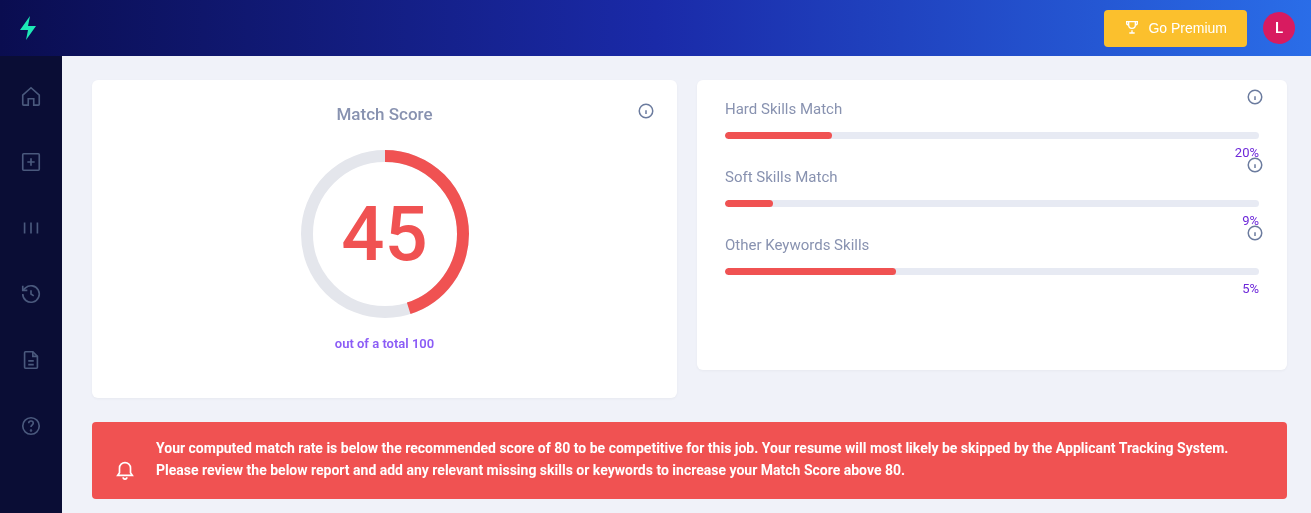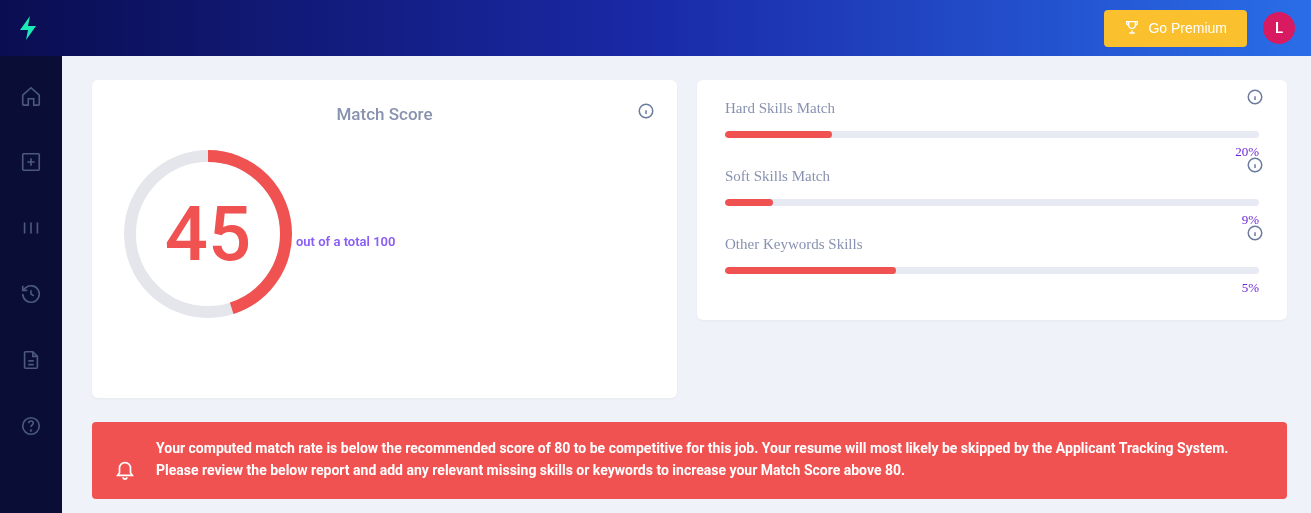--- a/index.html
+++ b/index.html
@@ -29,26 +29,26 @@
   }
   .sidebar .sb-item{width:24px; height:24px; display:flex; align-items:center; justify-content:center; cursor:pointer;}
   .sidebar svg{width:22px; height:22px; stroke:#4a597d; fill:none; stroke-width:1.8;}
   .content{flex:1; padding:24px 24px 16px 30px; display:flex; flex-direction:column; gap:24px; position:relative;}
   .cards-row{display:flex; gap:20px;}
   .card{
     background:#fff; border-radius:6px; box-shadow:0 1px 3px rgba(0,0,0,0.04);
     padding:24px 28px;
   }
   .card-score{width:585px; height:318px; position:relative;}
-  .card-metrics{flex:1; height:240px; position:relative; padding:20px 28px;font-family:Liberation Serif, serif;}
+  .card-metrics{flex:1; height:290px; position:relative; padding:20px 28px;}
   .card-title{color:#8892b0; font-size:17px; text-align:center; font-weight:500;}
   .info-icon{position:absolute; top:22px; right:22px; width:18px; height:18px; cursor:pointer;}
   .info-icon svg{width:18px;height:18px;stroke:#6b7b9e;fill:none;stroke-width:2;}
   
-  .score-wrap{display:flex; flex-direction:row; align-items:center; margin-top:22px;}
+  .score-wrap{display:flex; flex-direction:column; align-items:center; margin-top:22px;}
   .score-circle{position:relative; width:176px; height:176px;}
   .score-circle svg{transform:rotate(-90deg);}
   .score-num{position:absolute; top:50%; left:50%; transform:translate(-50%,-50%); font-size:76px; font-weight:500; color:#f05252; line-height:1;}
   .score-sub{margin-top:14px; font-size:13px; color:#8b5cf6; font-weight:600;}
   
   .metric{margin-bottom:8px; position:relative;}
   .metric-label{color:#8892b0; font-size:15px; margin-bottom:14px;}
   .metric .m-info{position:absolute; right:-5px; top:-12px; width:18px;height:18px; cursor:pointer;}
   .metric .m-info svg{width:18px;height:18px;stroke:#6b7b9e;fill:none;stroke-width:2;}
   .bar-track{width:100%; height:7px; background:#e7eaf3; border-radius:4px; overflow:hidden;}

